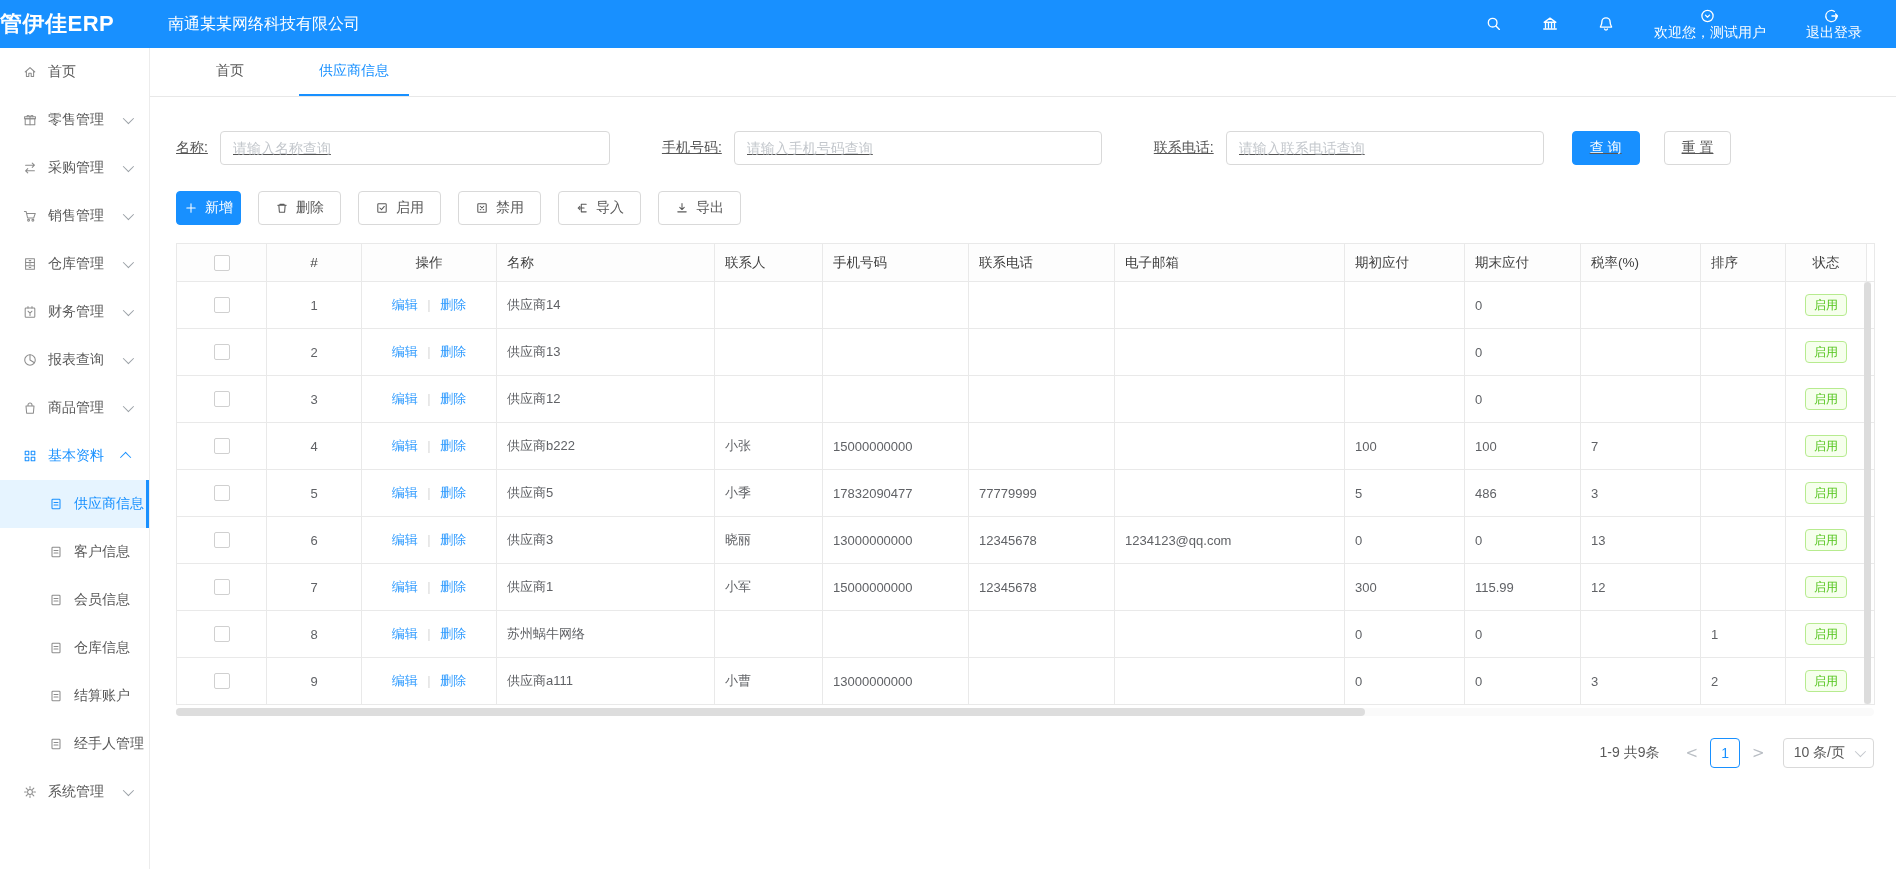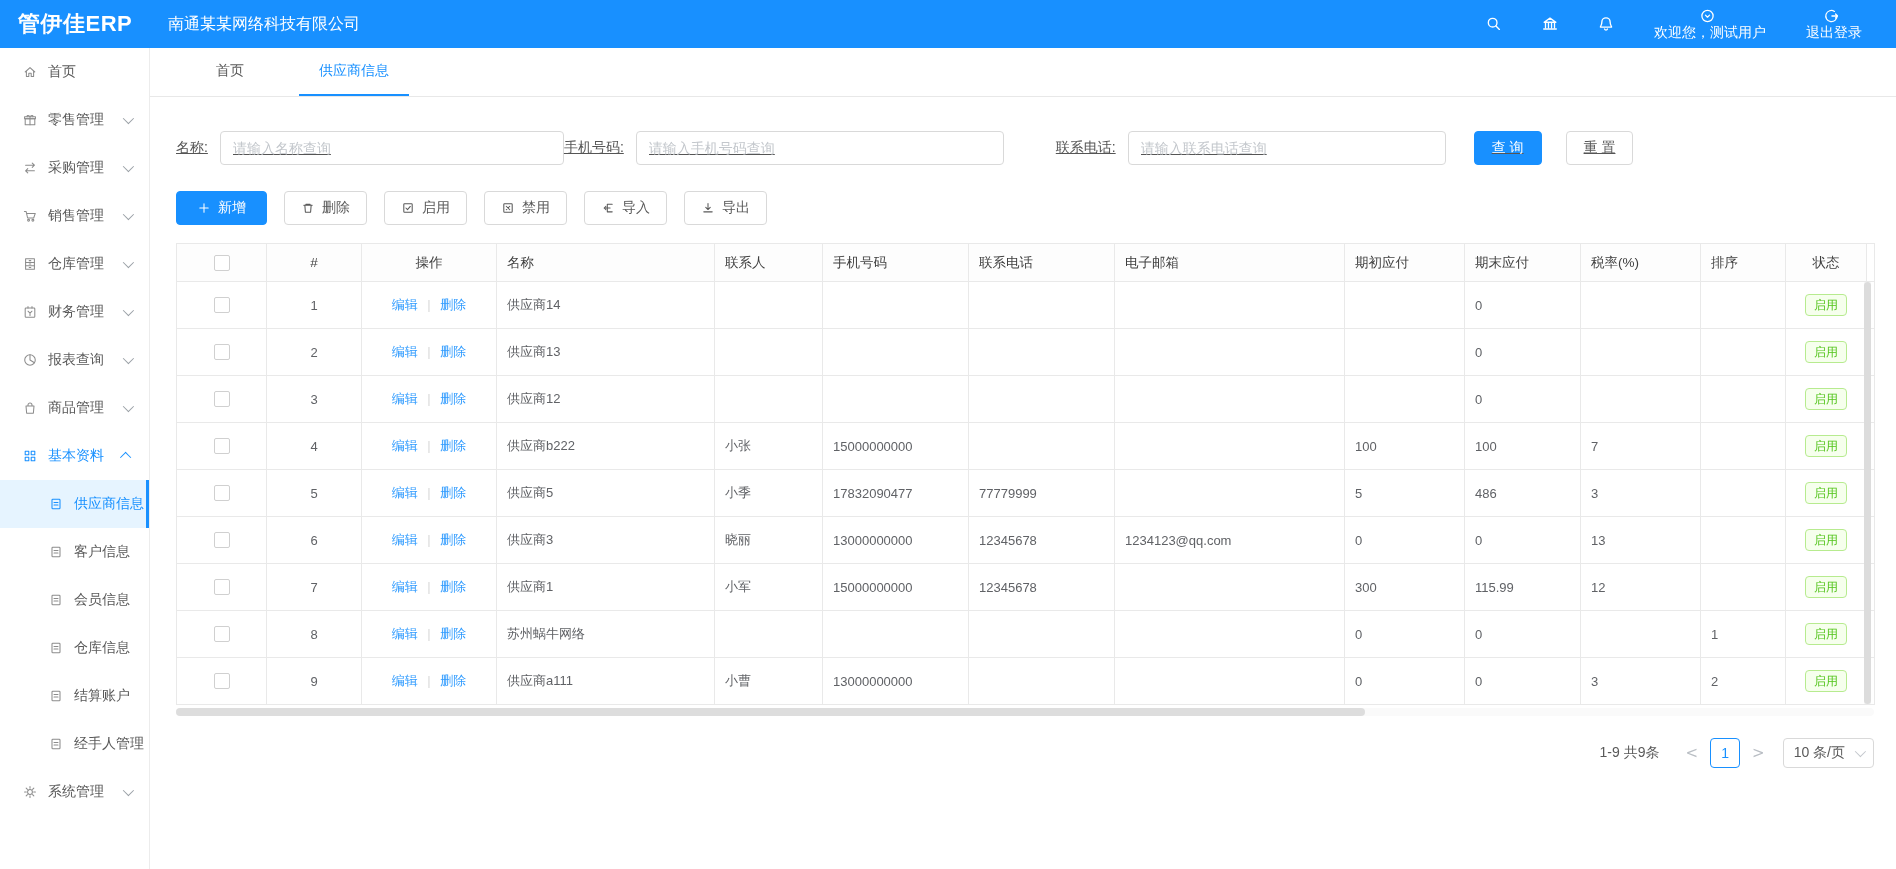--- a/index.html
+++ b/index.html
@@ -1,21 +1,21 @@
 <!DOCTYPE html>
 <html><head>
 <meta charset="utf-8">
 <style>
   * { margin:0; padding:0; box-sizing:border-box; }
   html,body { width:1896px; height:869px; overflow:hidden;
     font-family:"Liberation Sans","DejaVu Sans",sans-serif; background:#fff; color:#595959; }
 
   
   .topbar { height:48px; background:#1890ff; display:flex; align-items:center; color:#fff; }
-  .logo { width:150px; padding-left:18px; font-size:22px; font-weight:bold; letter-spacing:.5px; white-space:nowrap; }
+  .logo { width:150px; font-size:22px; font-weight:bold; letter-spacing:.5px; white-space:nowrap; }
   .company { font-size:16px; margin-left:18px; }
   .topbar .spacer { flex:1; }
   .top-ic { width:18px; height:18px; margin:0 19px; display:inline-flex; cursor:pointer; }
   .top-ic svg { width:18px; height:18px; }
   .top-txt { display:flex; align-items:center; font-size:14px; margin:0 20px; cursor:pointer; white-space:nowrap;flex-direction:column; }
   .top-txt .top-ic { margin:0 6px 0 0; width:17px; height:17px; }
   .topbar svg { stroke:#fff; fill:none; stroke-width:1.5; stroke-linecap:round; stroke-linejoin:round; }
   .top-right-pad { width:14px; }
 
   
@@ -46,36 +46,36 @@
   .tab.active { color:#1890ff; border-bottom-color:#1890ff; }
 
   .content { padding:20px 24px 0 26px; }
 
   
   .filters { display:flex; align-items:center; margin-top:14px; font-size:14px; color:#555;text-decoration:underline; }
   .f-label { margin-right:12px; white-space:nowrap; }
   .f-input { height:34px; border:1px solid #d9d9d9; border-radius:4px; padding:0 12px; font-size:14px; color:#333; outline:none;
     font-family:"Liberation Sans","DejaVu Sans",sans-serif; }
   .f-input::placeholder { color:#c3c7cc; }
-  .w1 { width:344px; }
+  .w1 { width:390px; margin-right:52px; }
   .w2 { width:368px; margin-right:52px; }
   .w3 { width:318px; margin-right:28px; }
   .btn { height:34px; border-radius:4px; font-size:14px; cursor:pointer; border:1px solid #d9d9d9; background:#fff; color:#595959;
     display:inline-flex; align-items:center; justify-content:center; padding:0 17px; white-space:nowrap;
     font-family:"Liberation Sans","DejaVu Sans",sans-serif; }
   .btn.primary { background:#1890ff; border-color:#1890ff; color:#fff; }
   .btn + .btn { margin-left:24px; }
 
   
   .toolbar { display:flex; align-items:center; margin-top:26px; }
   .tbtn { height:34px; border-radius:4px; border:1px solid #d9d9d9; background:#fff; color:#595959; font-size:14px;
     display:inline-flex; align-items:center; padding:0 16px; margin-right:17px; cursor:pointer; white-space:nowrap;
     font-family:"Liberation Sans","DejaVu Sans",sans-serif; }
   .tbtn svg { width:14px; height:14px; margin-right:7px; stroke:currentColor; fill:none; stroke-width:1.5; stroke-linecap:round; stroke-linejoin:round; }
-  .tbtn.primary { background:#1890ff; border-color:#1890ff; color:#fff; padding:0 20px; }
+  .tbtn.primary { background:#1890ff; border-color:#1890ff; color:#fff; padding:0 7px; }
 
   
   .tblwrap { position:relative; margin-top:18px; }
   table { border-collapse:collapse; table-layout:fixed; width:1698px; font-size:13px; color:#606266; }
   th,td { border:1px solid #e9e9e9; height:47px; padding:0 10px; text-align:left; font-weight:normal;
     overflow:hidden; white-space:nowrap; }
   thead th { height:38px; background:#fdfdfd; color:#3f3f3f; font-size:13.5px; }
   .c-check,.c-idx,.c-act,.c-status { text-align:center; }
   .checkbox { display:inline-block; width:16px; height:16px; border:1px solid #d0d0d0; border-radius:2px; background:#fff; vertical-align:middle; cursor:pointer; }
   .lnk { color:#2f9bff; cursor:pointer; text-decoration:none; }

